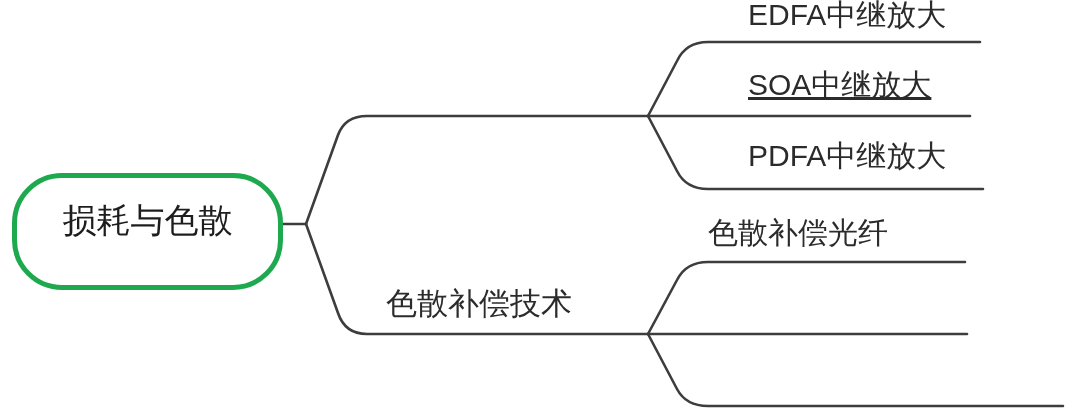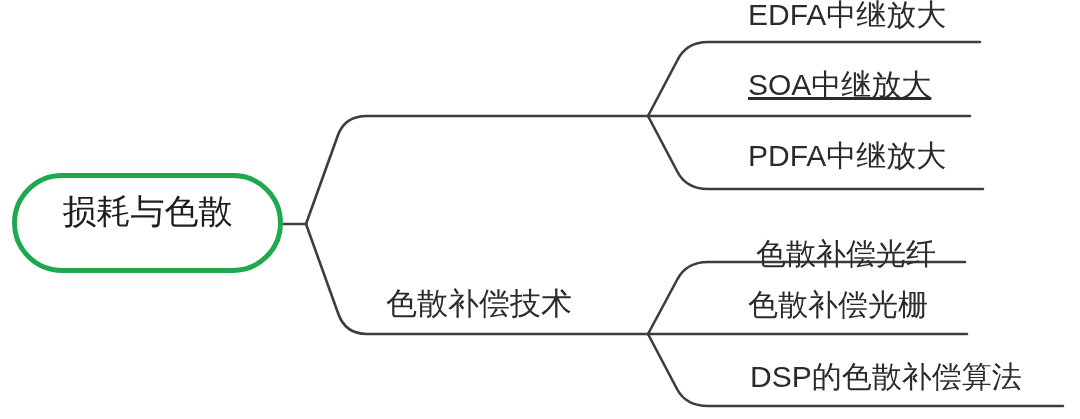--- a/index.html
+++ b/index.html
@@ -44,21 +44,21 @@
   }
   .child-label {
     font-size: 30px;
     text-align: left;
   }
   .root-node {
     position: absolute;
     left: 12px;
     top: 173px;
     width: 271px;
-    height: 100px;
+    height: 117px;
     border: 5px solid var(--root-border);
     border-radius: 50px;
     background: #ffffff;
     display: flex;
     align-items: center;
     justify-content: center;
     padding-bottom: 22px;
   }
   .root-node .root-text {
     font-size: 34px;
@@ -89,19 +89,17 @@
 
 
   <div class="label branch-label" style="left:330px; top:286px; width:298px;">色散补偿技术</div>
 
   <div class="label child-label" style="left:748px; top:-2px;">EDFA中继放大</div>
 
   <div class="label child-label" style="left:748px; top:68px;text-decoration:underline;">SOA中继放大</div>
 
   <div class="label child-label" style="left:748px; top:139px;">PDFA中继放大</div>
 
-  <div class="label child-label" style="left:756px; top:216px;margin-top:21px;">色散补偿光纤</div>
+  <div class="label child-label" style="left:708px; top:216px;">色散补偿光纤</div>
 
-  <div class="label child-label" style="left:748px; top:288px;">色散补偿光栅</div>
 
-  <div class="label child-label" style="left:750px; top:360px;">DSP的色散补偿算法</div>
 
 </div>
 
 </body></html>

